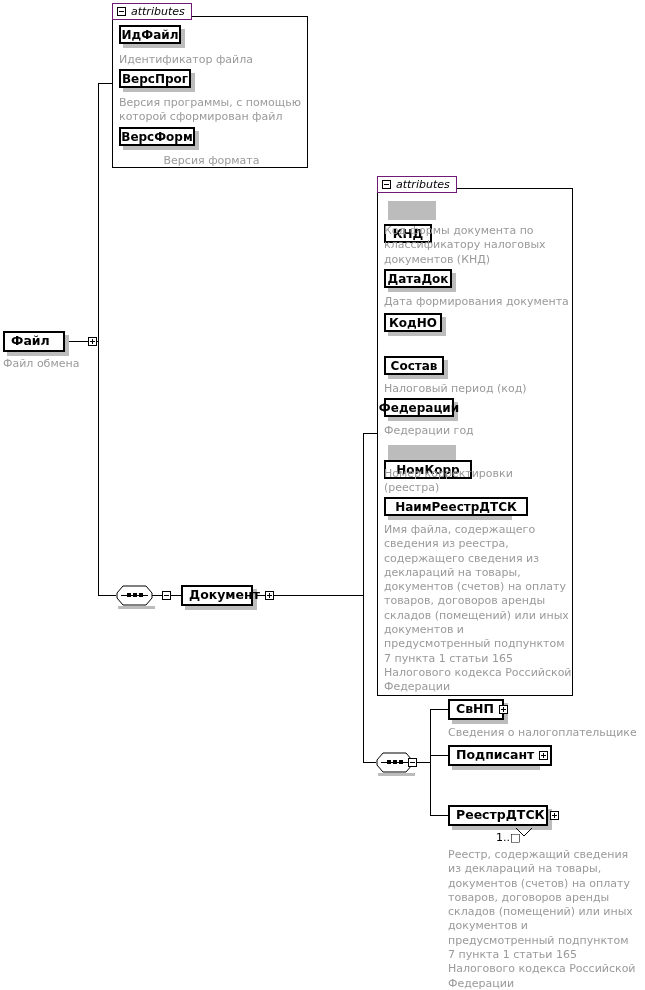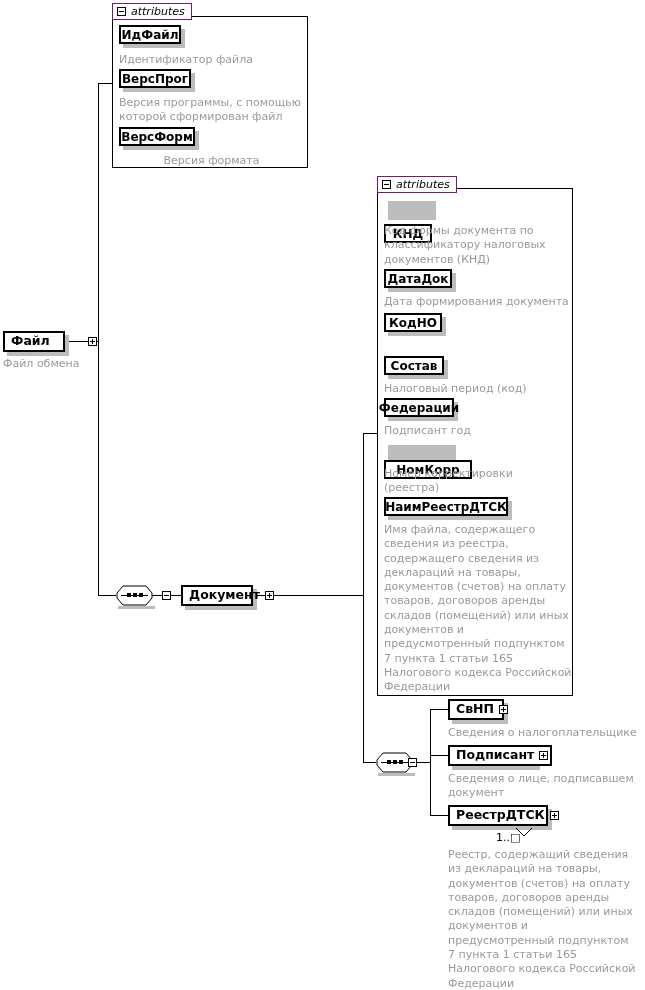--- a/index.html
+++ b/index.html
@@ -203,31 +203,31 @@
   <div class="chip-shadow" style="left:388px;top:360px;width:60px;height:19px;"></div>
   <div class="chip" style="left:384px;top:356px;width:60px;">
     <span>Состав</span>
   </div>
   <div class="desc" style="left:384px;top:382px;width:190px;">Налоговый период (код)</div>
 
   <div class="chip-shadow" style="left:388px;top:402px;width:70px;height:19px;"></div>
   <div class="chip" style="left:384px;top:398px;width:70px;">
     <span>Федерации</span>
   </div>
-  <div class="desc" style="left:384px;top:424px;width:190px;">Подписант год</div>
+  <div class="desc" style="left:384px;top:424px;width:190px;">Федерации год</div>
 
   <div class="chip-shadow" style="left:388px;top:445px;width:68px;height:19px;"></div>
   <div class="chip" style="left:384px;top:460px;width:88px;">
     <span>НомКорр</span>
   </div>
   <div class="desc" style="left:384px;top:467px;width:190px;">Номер корректировки
 (реестра)</div>
 
   <div class="chip-shadow" style="left:388px;top:501px;width:124px;height:19px;"></div>
-  <div class="chip" style="left:384px;top:497px;width:124px;">
+  <div class="chip" style="left:384px;top:497px;width:144px;">
     <span>НаимРеестрДТСК</span>
   </div>
   <div class="desc" style="left:384px;top:523px;width:192px;">Имя файла, содержащего
 сведения из реестра,
 содержащего сведения из
 деклараций на товары,
 документов (счетов) на оплату
 товаров, договоров аренды
 складов (помещений) или иных
 документов и
@@ -253,22 +253,20 @@
     <span class="nlabel">СвНП</span>
     <span class="plus-box" style="margin-left:auto;"></span>
   </div>
   <div class="desc" style="left:448px;top:726px;width:195px;">Сведения о налогоплательщике</div>
 
   <div class="node-shadow" style="left:452px;top:749px;width:88px;height:21px;"></div>
   <div class="node" style="left:448px;top:745px;width:104px;">
     <span class="nlabel">Подписант</span>
     <span class="plus-box" style="margin-left:auto;"></span>
   </div>
-  <div class="desc" style="left:448px;top:772px;width:195px;">Сведения о лице, подписавшем
-документ</div>
 
   <div class="node-shadow" style="left:452px;top:809px;width:100px;height:21px;"></div>
   <div class="node" style="left:448px;top:805px;width:100px;">
     <span class="nlabel">РеестрДТСК</span>
     <span class="plus-box" style="margin-left:auto;"></span>
   </div>
 
   <div class="card-arrow" style="left:515px;top:824px;">
     <svg width="18" height="12" viewBox="0 0 18 12">
       <polyline points="1,1 9,9 17,1" fill="none" stroke="#000" stroke-width="1"></polyline>

